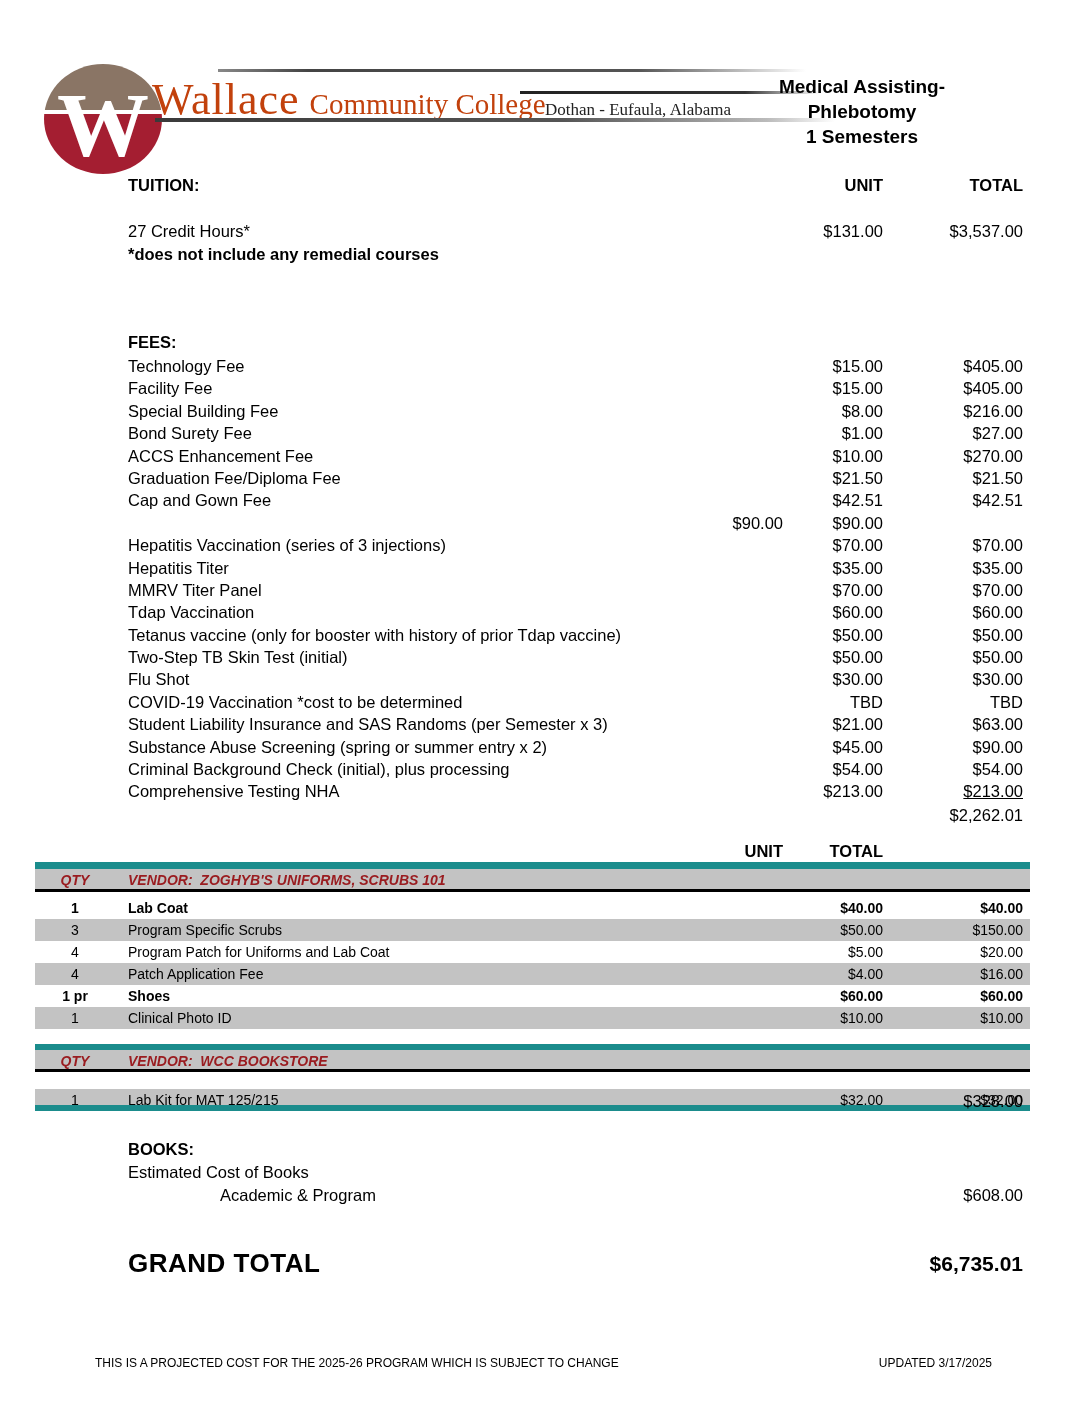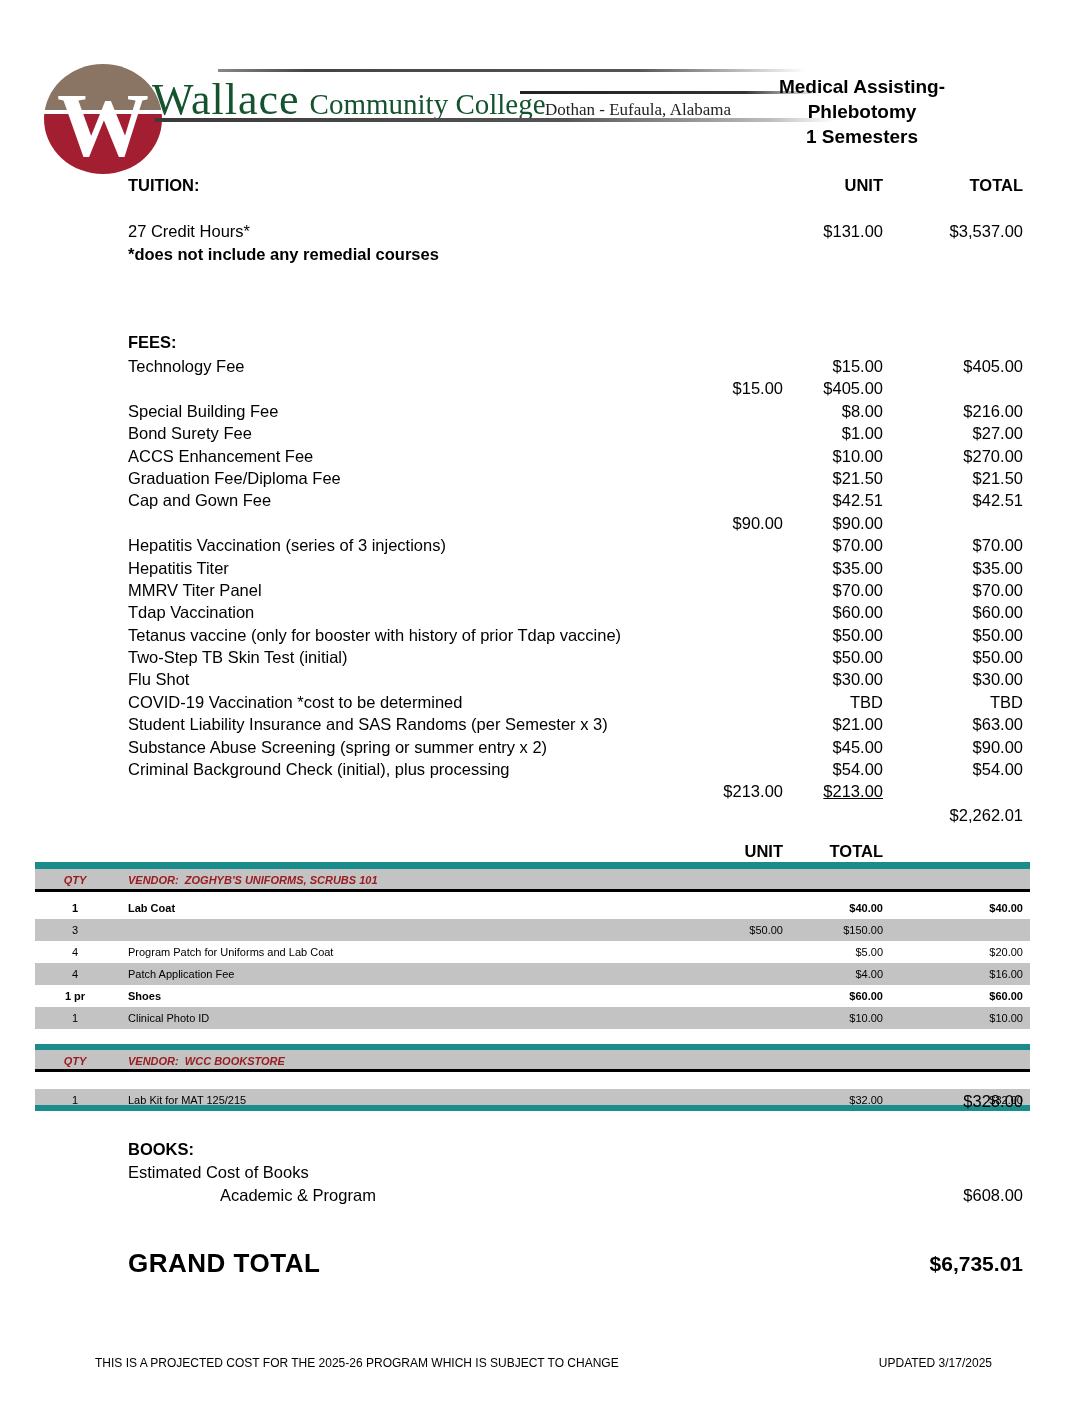--- a/index.html
+++ b/index.html
@@ -12,41 +12,41 @@
   
   .logo{left:44px;top:64px;width:118px;height:110px;border-radius:50%;overflow:hidden;}
   .logo-top{position:absolute;left:0;top:0;width:100%;height:42%;background:#8a7565;}
   .logo-bot{position:absolute;left:0;top:45%;width:100%;height:55%;background:#a41e31;}
   .logo-w{position:absolute;left:0;top:6px;width:100%;text-align:center;
           font-family:"Liberation Serif", serif;font-size:92px;font-weight:bold;
           color:#fff;line-height:110px;}
   .hdr-topline{left:218px;top:69px;width:600px;height:3px;
           background:linear-gradient(to right,#888 0%,#444 15%,#555 70%,rgba(0,0,0,0) 98%);}
   .hdr-name{left:152px;top:74px;width:600px;white-space:nowrap;
-          font-family:"Liberation Serif", serif;color:#14532d;}
+          font-family:"Liberation Serif", serif;color:#c2410c;}
   .hdr-name .big{font-size:44px;letter-spacing:1px;}
   .hdr-name .small{font-size:29px;margin-left:10px;}
   .hdr-locline{left:520px;top:91px;width:300px;height:3px;
           background:linear-gradient(to right,#222 0%,#333 75%,rgba(0,0,0,0) 100%);}
   .hdr-loc{left:545px;top:100px;font-family:"Liberation Serif", serif;font-size:17px;color:#222;}
   .hdr-underline{left:155px;top:118px;width:680px;height:4px;
           background:linear-gradient(to right,#3a3a3a 0%,#555 60%,#bbb 90%,rgba(0,0,0,0) 100%);}
   .program-title{right:66px;top:74px;width:320px;text-align:center;
           font-size:19px;font-weight:bold;line-height:25px;}
 
   
   .row-grid{display:grid;grid-template-columns:1fr 100px 140px;font-size:16.5px;}
   .fees-col{left:128px;width:895px;}
   .unit,.total{text-align:right;}
   .fee-row{line-height:22.4px;height:22.4px;}
 
   
   .t-col{left:35px;width:995px;}
   .t-grid{display:grid;grid-template-columns:80px 1fr 100px 140px;
-          padding-right:7px;box-sizing:border-box;font-size:11px;}
+          padding-right:7px;box-sizing:border-box;font-size:14px;}
   .t-grid .lbl{padding-left:13px;}
   .qty{text-align:center;}
   .teal-bar{height:7px;background:#1b8c8c;}
   .vendor-row{background:#c3c3c3;border-bottom:3px solid #000;height:23px;line-height:23px;
           color:#9a1c20;font-style:italic;font-weight:bold;white-space:pre;}
   .t-row{height:22px;line-height:22px;}
   #v1-rows .t-row:nth-child(even){background:#c3c3c3;}
   .lab-kit-row{background:#c3c3c3;border-bottom:6px solid #1b8c8c;height:22px;line-height:22px;}
 
   .subtotal{width:140px;text-align:right;font-size:16.5px;}
@@ -96,20 +96,21 @@
   <div class="abs note b" style="left:128px;top:245px">*does not include any remedial courses</div>
 
   <div class="abs b sec-head" style="left:128px;top:333px">FEES:</div>
   <div class="abs fees-col" style="top:355px" id="fees-rows">
       <div class="row-grid fee-row">
         <span class="">Technology Fee</span>
         <span class="unit">$15.00</span>
         <span class="total">$405.00</span>
       </div>
       <div class="row-grid fee-row">
+        <span class="">Facility Fee</span>
         <span class="unit">$15.00</span>
         <span class="total">$405.00</span>
       </div>
       <div class="row-grid fee-row">
         <span class="">Special Building Fee</span>
         <span class="unit">$8.00</span>
         <span class="total">$216.00</span>
       </div>
       <div class="row-grid fee-row">
         <span class="">Bond Surety Fee</span>
@@ -184,20 +185,21 @@
         <span class="">Substance Abuse Screening (spring or summer entry x 2)</span>
         <span class="unit">$45.00</span>
         <span class="total">$90.00</span>
       </div>
       <div class="row-grid fee-row">
         <span class="">Criminal Background Check (initial), plus processing</span>
         <span class="unit">$54.00</span>
         <span class="total">$54.00</span>
       </div>
       <div class="row-grid fee-row">
+        <span class="">Comprehensive Testing NHA</span>
         <span class="unit">$213.00</span>
         <span class="total u">$213.00</span>
       </div>
     </div>
   <div class="abs subtotal" style="left:883px;top:806px">$2,262.01</div>
 
   <div class="abs fees-col row-grid sec-head" style="top:842px">
     <span class="unit b">UNIT</span>
     <span class="total b">TOTAL</span>
   </div>
@@ -210,20 +212,21 @@
   </div>
   <div class="abs t-col" style="top:897px" id="v1-rows">
       <div class="t-grid t-row">
         <span class="qty b">1</span>
         <span class="lbl b">Lab Coat</span>
         <span class="unit b">$40.00</span>
         <span class="total b">$40.00</span>
       </div>
       <div class="t-grid t-row">
         <span class="qty">3</span>
+        <span class="lbl">Program Specific Scrubs</span>
         <span class="unit">$50.00</span>
         <span class="total">$150.00</span>
       </div>
       <div class="t-grid t-row">
         <span class="qty">4</span>
         <span class="lbl">Program Patch for Uniforms and Lab Coat</span>
         <span class="unit">$5.00</span>
         <span class="total">$20.00</span>
       </div>
       <div class="t-grid t-row">

